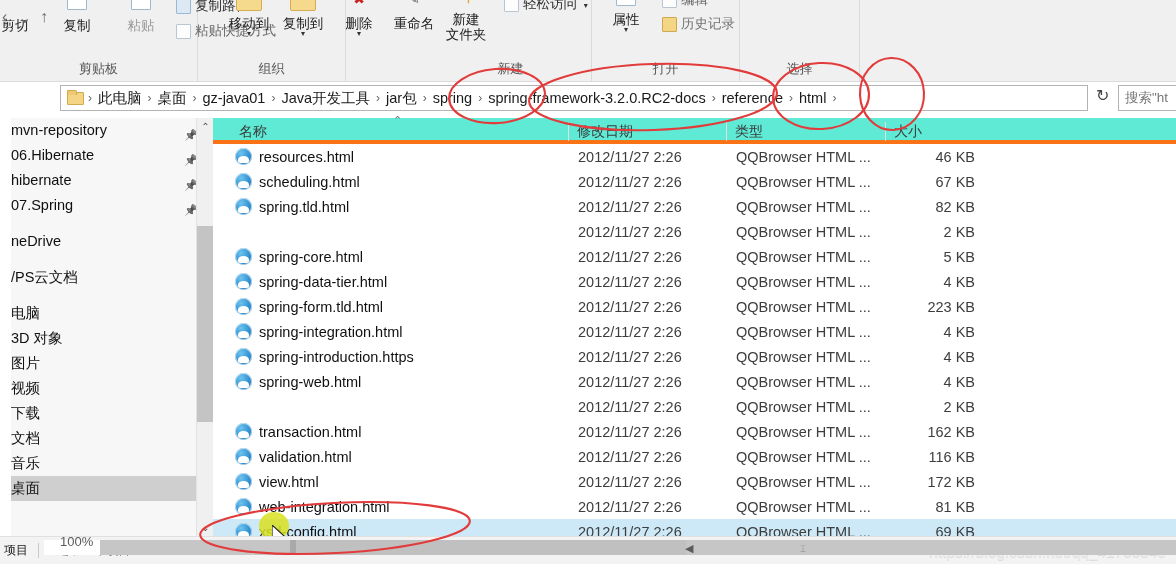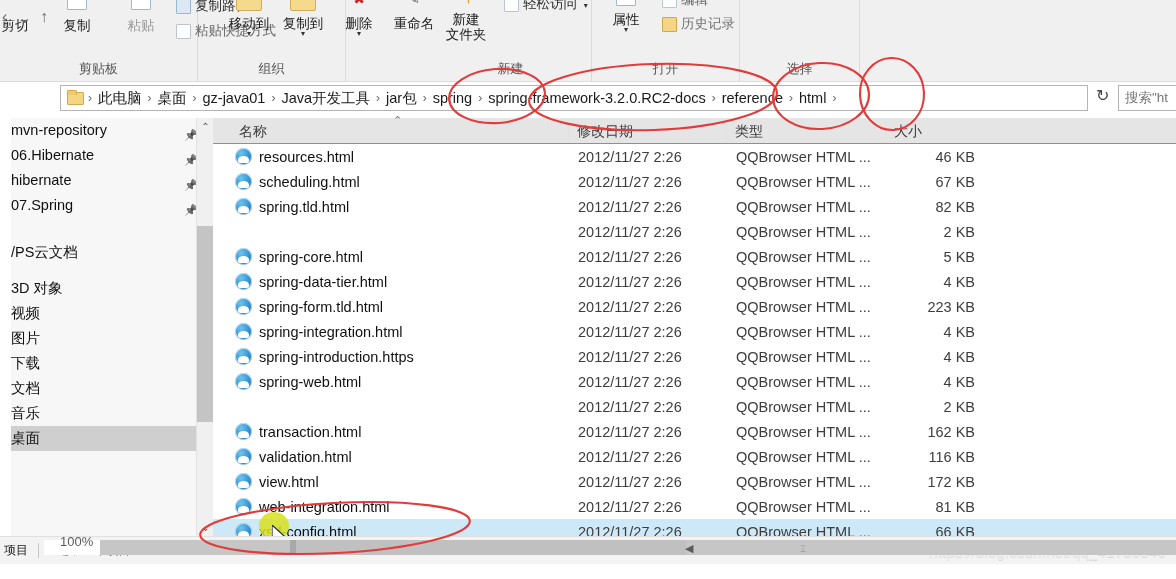--- a/index.html
+++ b/index.html
@@ -174,22 +174,22 @@
 
   
   .listwrap {
     position: absolute; left: 213px; top: 118px;
     width: 963px; height: 418px;
     background: #ffffff;
   }
   .colhdr {
     position: relative;
     height: 26px; width: 100%;
-    background: #e5e5e5;
-    border-bottom: 1px solid #f97316;
+    background: #5eead4;
+    border-bottom: 4px solid #f97316;
   }
   .colhdr .ch {
     position: absolute; top: 4px;
     font-size: 14px; color: #3b3b3b;
     border-left: 1px solid #e0e0e0;
     padding-left: 8px; height: 19px; line-height:19px;
     cursor: default; white-space: nowrap;
   }
   .sortmark {
     position:absolute; left: 180px; top: -4px;
@@ -404,26 +404,28 @@
     <span>搜索"ht</span>
   </div>
 
   <div class="sidebar">
     <div id="side-list">
         <div class="side-item"><span>mvn-repository</span><span class="pin" style="font-size: 11px; filter: grayscale(1);">📌</span></div>
         <div class="side-item"><span>06.Hibernate</span><span class="pin" style="font-size: 11px; filter: grayscale(1);">📌</span></div>
         <div class="side-item"><span>hibernate</span><span class="pin" style="font-size: 11px; filter: grayscale(1);">📌</span></div>
         <div class="side-item"><span>07.Spring</span><span class="pin" style="font-size: 11px; filter: grayscale(1);">📌</span></div>
         <div class="side-gap"></div>
+        <div class="side-item"><span>neDrive</span></div>
         <div class="side-gap"></div>
         <div class="side-item"><span>/PS云文档</span></div>
         <div class="side-gap"></div>
+        <div class="side-item"><span>电脑</span></div>
         <div class="side-item"><span>3D 对象</span></div>
+        <div class="side-item"><span>图片</span></div>
         <div class="side-item"><span>视频</span></div>
-        <div class="side-item"><span>图片</span></div>
         <div class="side-item"><span>下载</span></div>
         <div class="side-item"><span>文档</span></div>
         <div class="side-item"><span>音乐</span></div>
         <div class="side-item sel"><span>桌面</span></div>
       </div>
   </div>
 
   <div class="side-scroll">
     <div class="arr up">⌃</div>
     <div class="thumb"></div>
@@ -566,21 +568,21 @@
           <div class="c-type">QQBrowser HTML ...</div>
           <div class="c-size">81 KB</div>
         </div>
         <div class="row selected">
           <div class="c-name">
             <span class="fileicon"></span>
             <span>xsd-config.html</span>
           </div>
           <div class="c-date">2012/11/27 2:26</div>
           <div class="c-type">QQBrowser HTML ...</div>
-          <div class="c-size">66 KB</div>
+          <div class="c-size">69 KB</div>
         </div>
       </div>
   </div>
 
   <div class="hl-dot"></div>
   <div class="cursor">
     <svg width="18" height="26" viewBox="0 0 18 26">
       <polygon points="0,0 0,19 4.8,14.6 8.2,22.4 11.6,20.9 8.2,13.3 14.4,13.1" fill="#ffffff" stroke="#202020" stroke-width="1.2"></polygon>
     </svg>
   </div>

